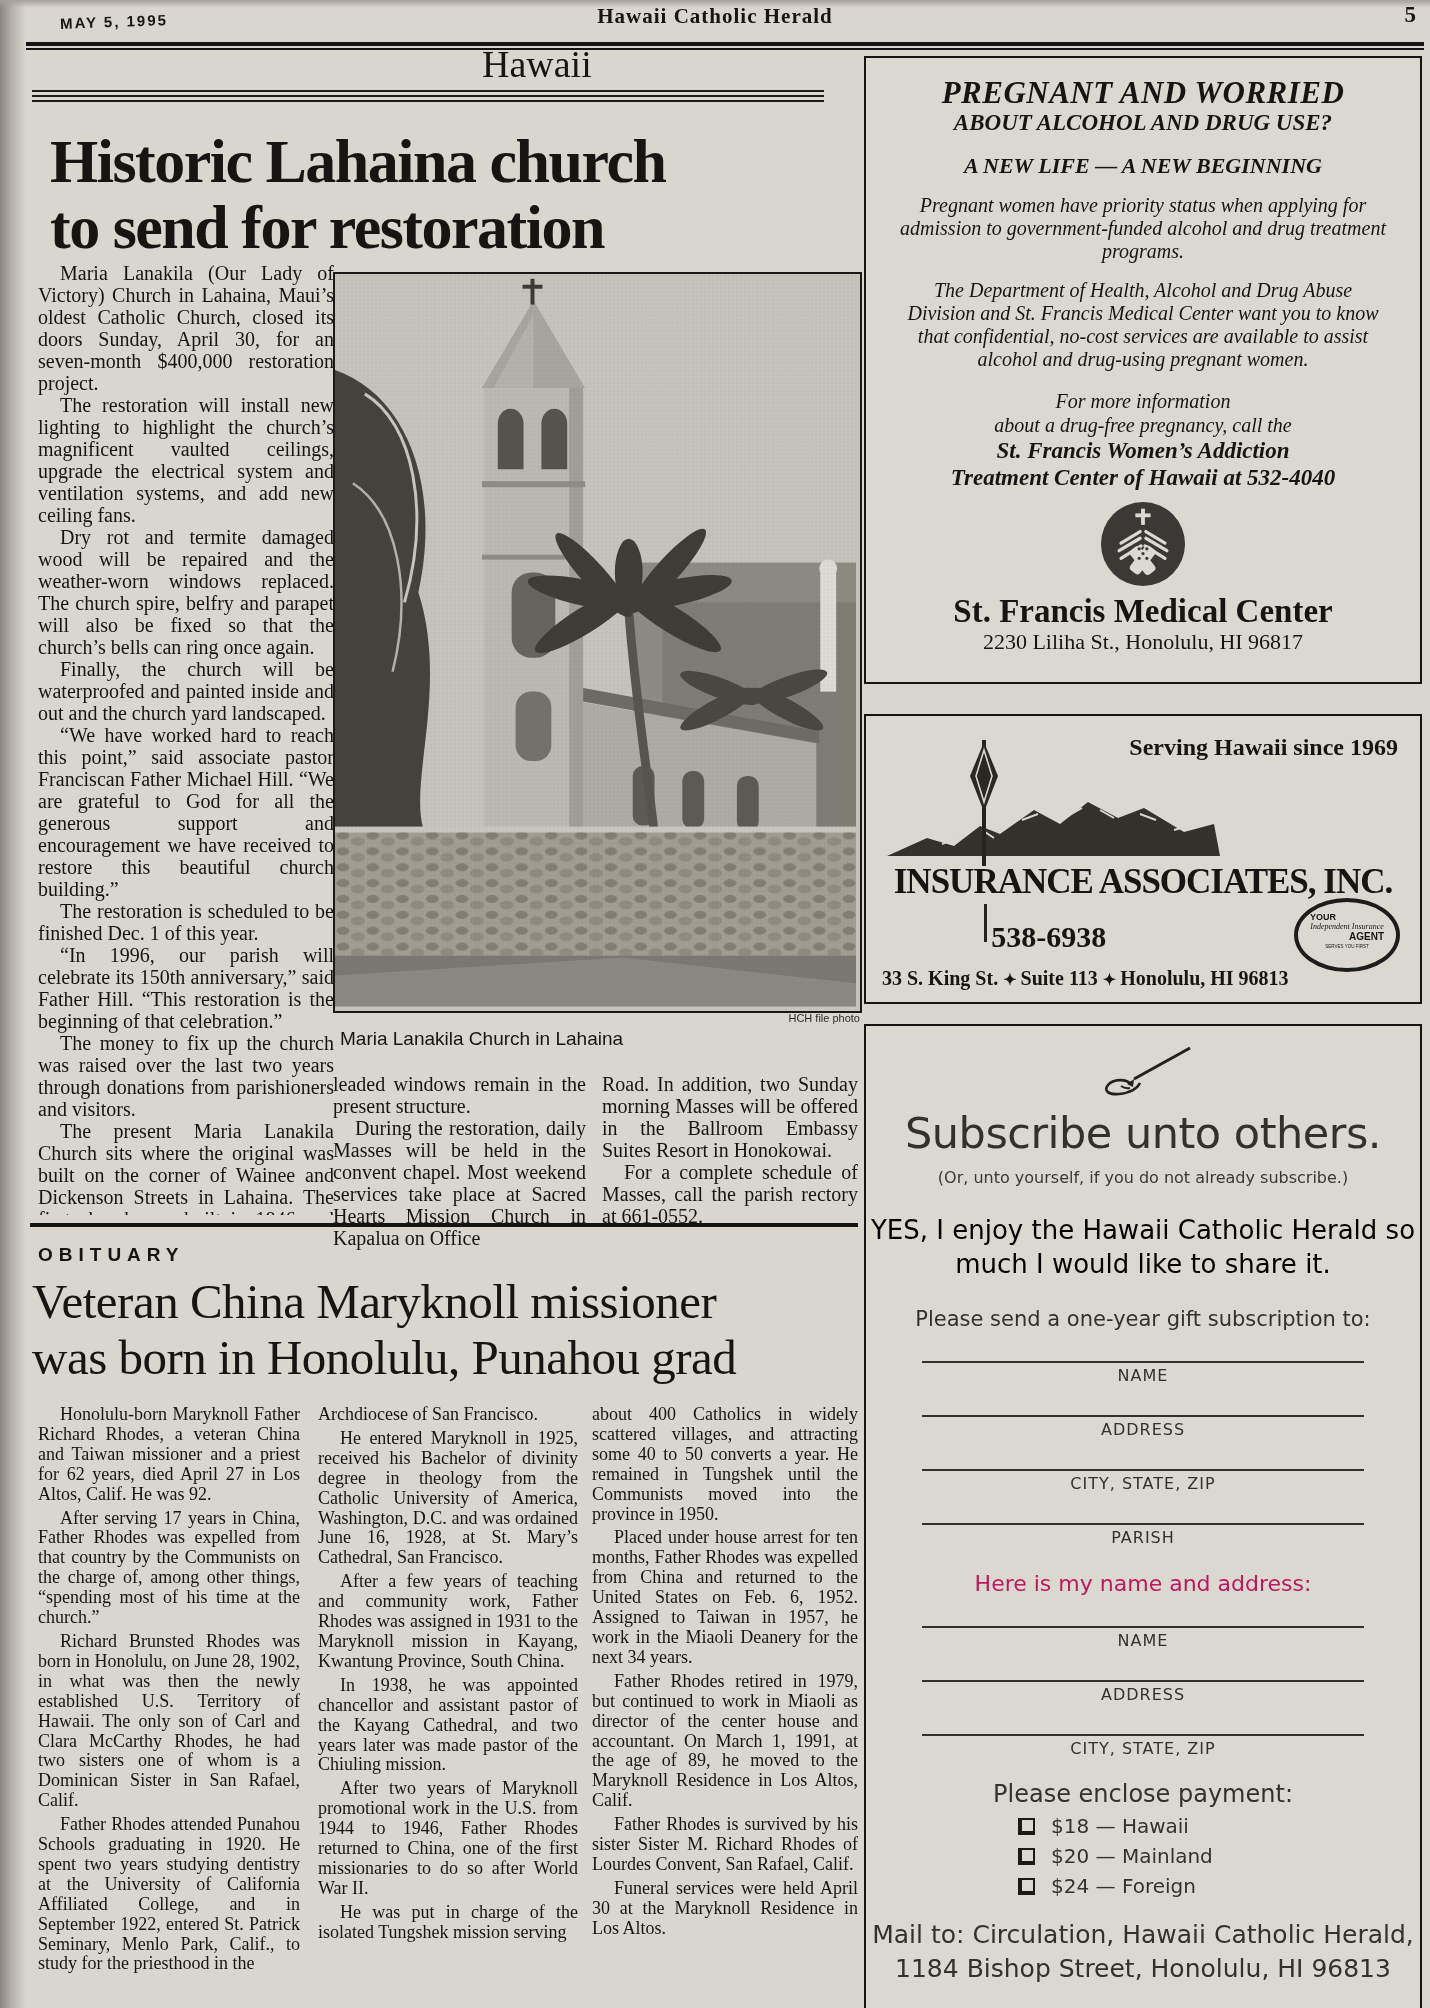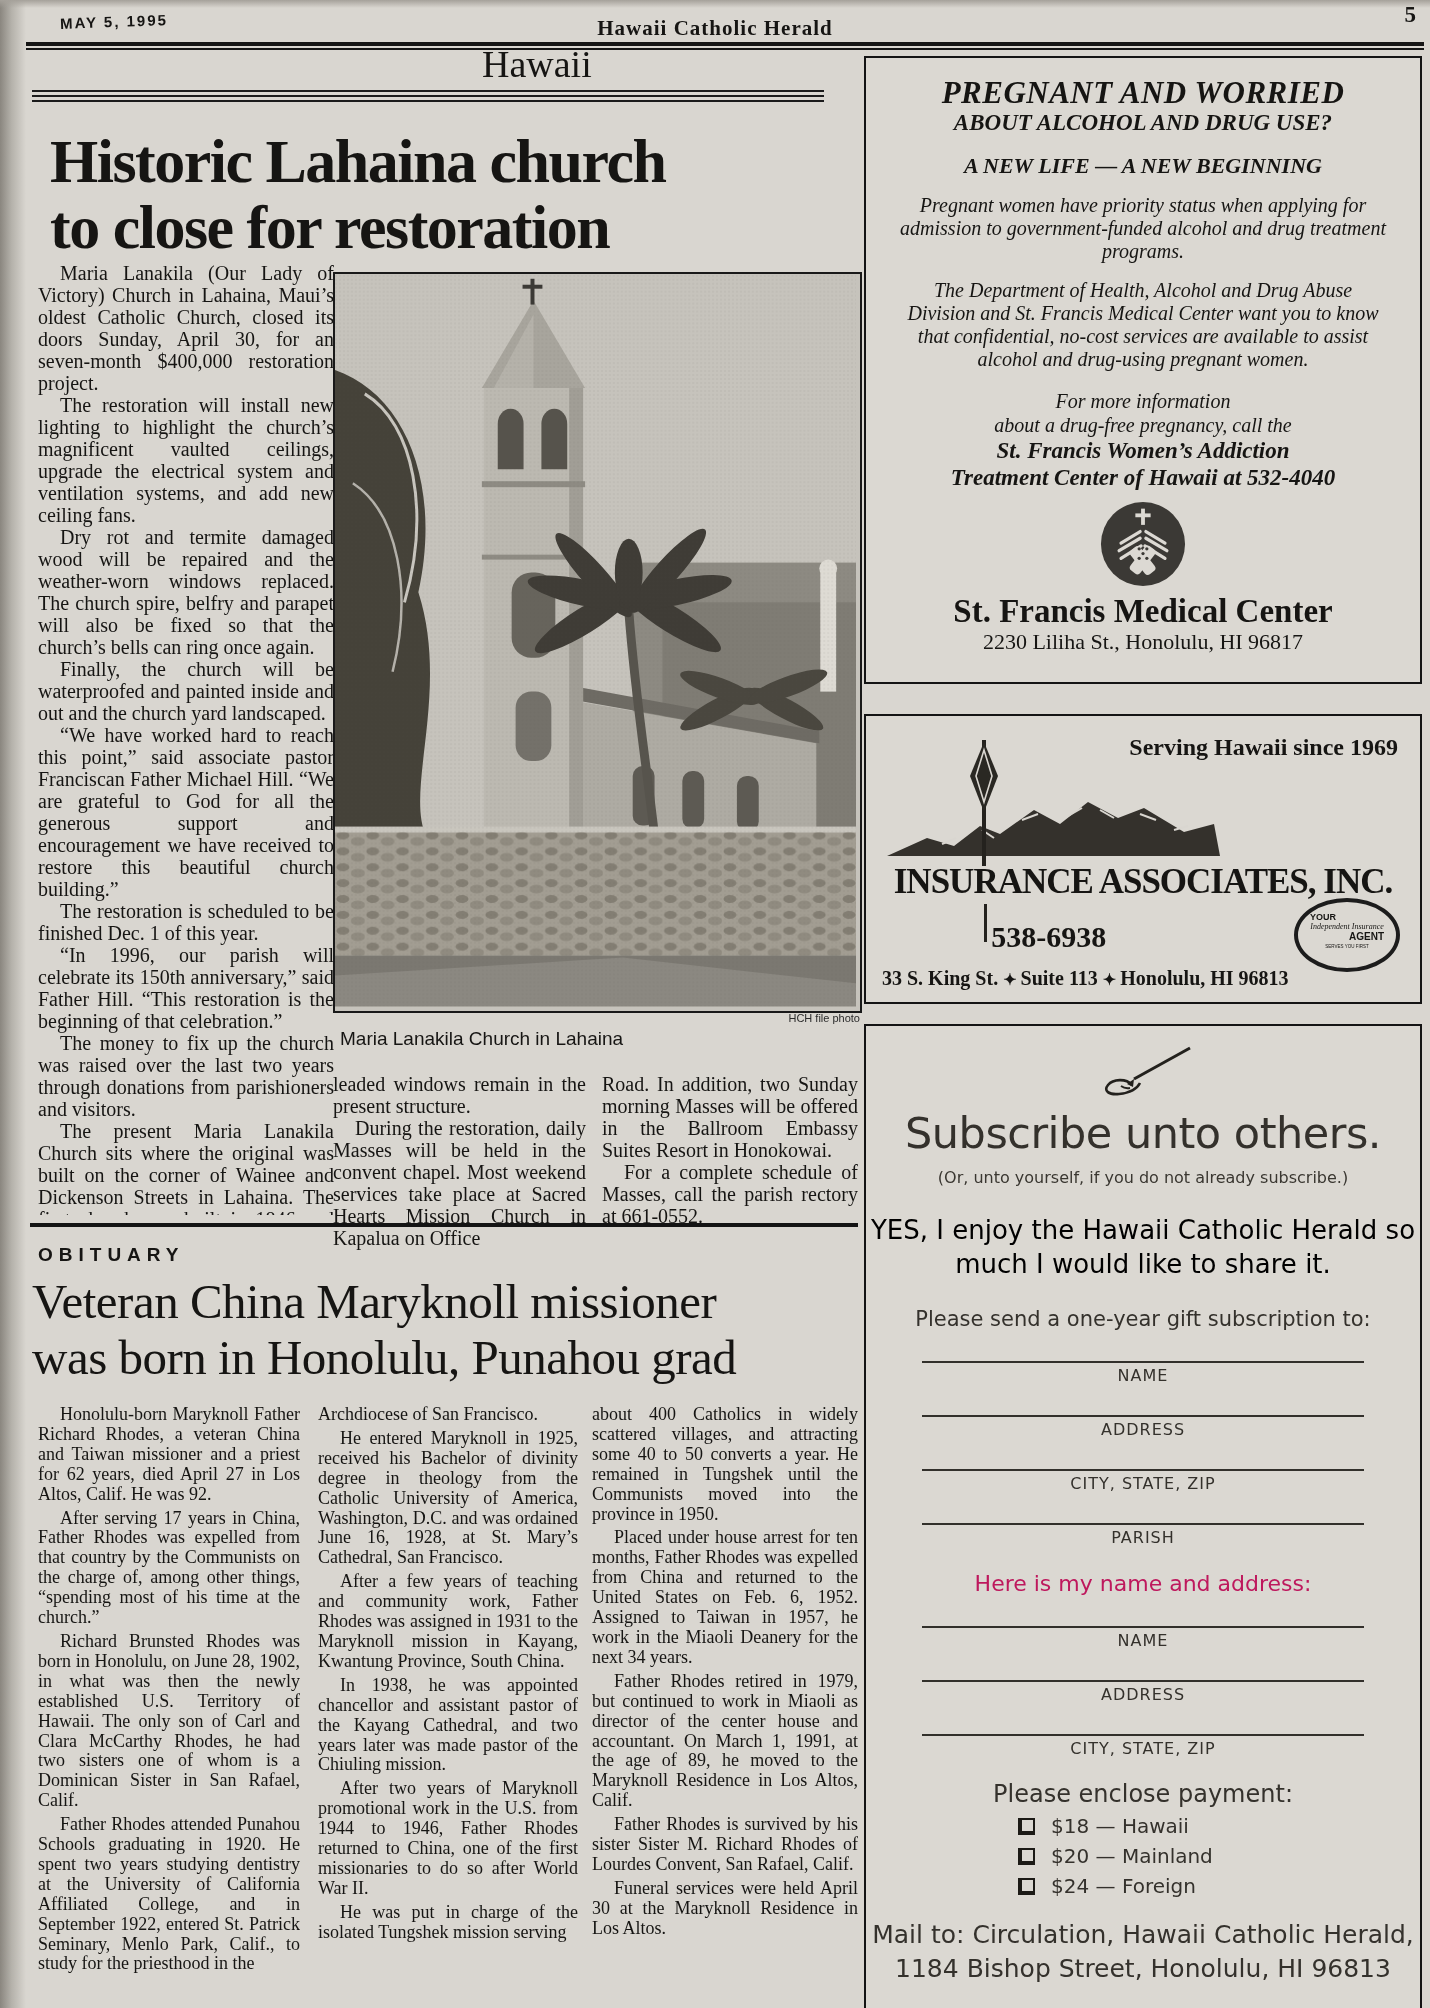--- a/index.html
+++ b/index.html
@@ -7,21 +7,21 @@
   .page{position:relative;width:1430px;height:2008px;background:#d9d6d0;overflow:hidden;
         font-family:"Liberation Serif",serif;color:#161513;}
   .edge-left{position:absolute;left:0;top:0;width:26px;height:100%;
         background:linear-gradient(to right,#8a867f,#b5b2ab 45%,rgba(217,214,208,0));z-index:30;}
   .edge-top{position:absolute;left:0;top:0;width:100%;height:8px;
         background:linear-gradient(to bottom,#a5a19a,rgba(217,214,208,0));z-index:30;}
 
   
   .hdr-date{position:absolute;top:13px;left:60px;font:bold 15px "Liberation Sans",sans-serif;
         letter-spacing:2px;transform:rotate(-2deg);}
-  .hdr-title{position:absolute;top:16px;left:0;width:1430px;text-align:center;
+  .hdr-title{position:absolute;top:4px;left:0;width:1430px;text-align:center;
         font:bold 21px "Liberation Serif",serif;letter-spacing:1px;}
   .hdr-page{position:absolute;top:2px;right:14px;font:bold 23px "Liberation Serif",serif;}
   .rule-double{position:absolute;top:42px;left:26px;width:1398px;height:8px;
         background:linear-gradient(to bottom,#151515 0 4px,rgba(0,0,0,0) 4px 6px,#151515 6px 7.5px);}
 
   
   .main{position:absolute;left:30px;top:40px;width:828px;height:1968px;}
   .section-head{position:absolute;top:2px;left:452px;font:38px "Liberation Serif",serif;}
   .triple-rule{position:absolute;top:50px;left:2px;width:792px;height:12px;
         background:repeating-linear-gradient(to bottom,#1b1b1b 0 2px,rgba(0,0,0,0) 2px 5px);}
@@ -112,21 +112,21 @@
   <div class="hdr-title">Hawaii Catholic Herald</div>
   <div class="hdr-page">5</div>
   <div class="rule-double"></div>
 
   <div class="main">
     <div class="section-head">Hawaii</div>
     <div class="triple-rule"></div>
 
     <div class="headline">
       <span>Historic Lahaina church</span><br>
-      <span>to close for restoration</span>
+      <span>to send for restoration</span>
     </div>
 
     <div class="col col1">
       <p>Maria Lanakila (Our Lady of Victory) Church in Lahaina, Maui’s oldest Catholic Church, closed its doors Sunday, April 30, for an seven-month $400,000 restoration project.</p>
       <p>The restoration will install new lighting to highlight the church’s magnificent vaulted ceilings, upgrade the electrical system and ventilation systems, and add new ceiling fans.</p>
       <p>Dry rot and termite damaged wood will be repaired and the weather-worn windows replaced. The church spire, belfry and parapet will also be fixed so that the church’s bells can ring once again.</p>
       <p>Finally, the church will be waterproofed and painted inside and out and the church yard landscaped.</p>
       <p>“We have worked hard to reach this point,” said associate pastor Franciscan Father Michael Hill. “We are grateful to God for all the generous support and encouragement we have received to restore this beautiful church building.”</p>
       <p>The restoration is scheduled to be finished Dec. 1 of this year.</p>
       <p>“In 1996, our parish will celebrate its 150th anniversary,” said Father Hill. “This restoration is the beginning of that celebration.”</p>

